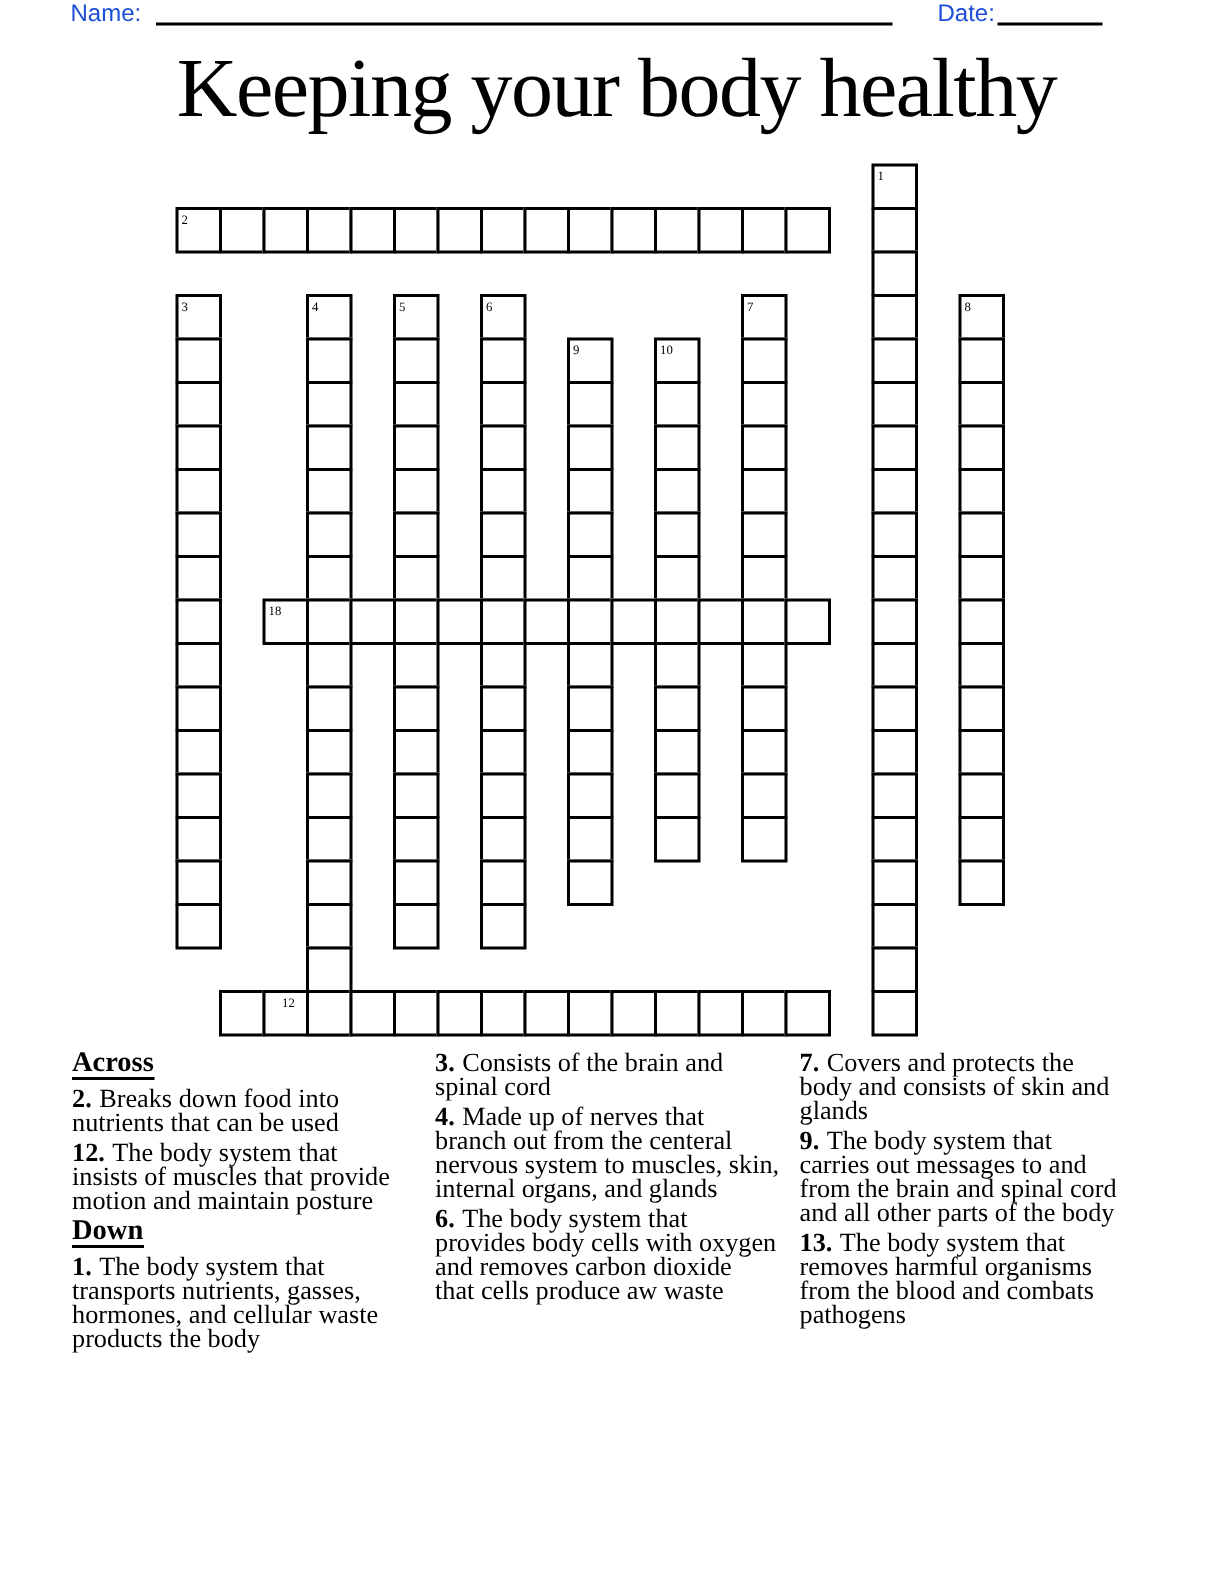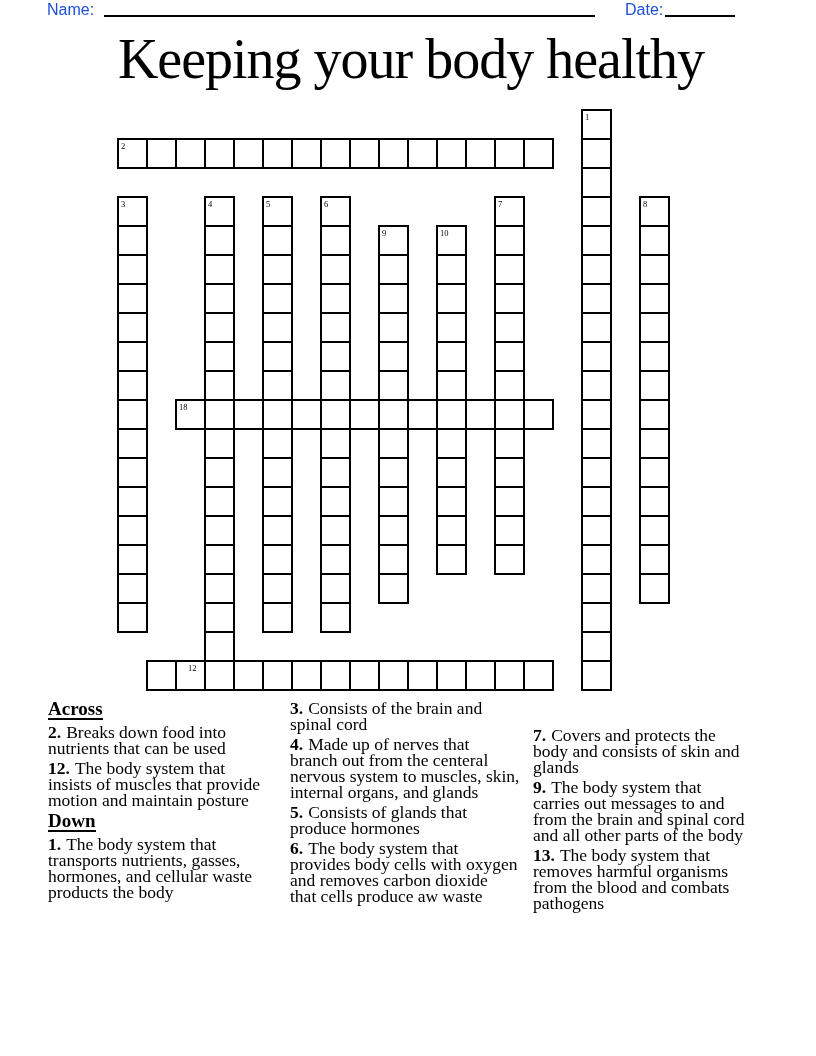--- a/index.html
+++ b/index.html
@@ -31,21 +31,21 @@
   }
   .cellnum{
     position:absolute;z-index:2;
     font-size:8.5px;line-height:8px;letter-spacing:0;
     font-family:"Liberation Serif", serif;
   }
   
   .cluecol{position:absolute;top:700px;width:250px;}
   .col1{left:48px;}
   .col2{left:290px;}
-  .col3{left:533px;width:260px;margin-top:27px;}
+  .col3{left:533px;width:260px;}
   .heading{
     display:block;width:max-content;
     font-size:19px;line-height:18px;font-weight:bold;
     border-bottom:2px solid #000;
     margin:0 0 4px 0;
     text-align:right;
   }
   .clue{margin:0 0 4px 0;font-size:17.5px;line-height:16px;}
   .cl{font-weight:bold;margin-right:5px;}
   .ct{white-space:pre-line;}
@@ -267,22 +267,20 @@
 products the body</span></div>
   </div>
 
   <div class="cluecol col2">
     <div class="clue"><b class="cl">3.</b><span class="ct">Consists of the brain and
 spinal cord</span></div>
     <div class="clue"><b class="cl">4.</b><span class="ct">Made up of nerves that
 branch out from the centeral
 nervous system to muscles, skin,
 internal organs, and glands</span></div>
-    <div class="clue"><b class="cl">5.</b><span class="ct">Consists of glands that
-produce hormones</span></div>
     <div class="clue"><b class="cl">6.</b><span class="ct">The body system that
 provides body cells with oxygen
 and removes carbon dioxide
 that cells produce aw waste</span></div>
   </div>
 
   <div class="cluecol col3">
     <div class="clue"><b class="cl">7.</b><span class="ct">Covers and protects the
 body and consists of skin and
 glands</span></div>

